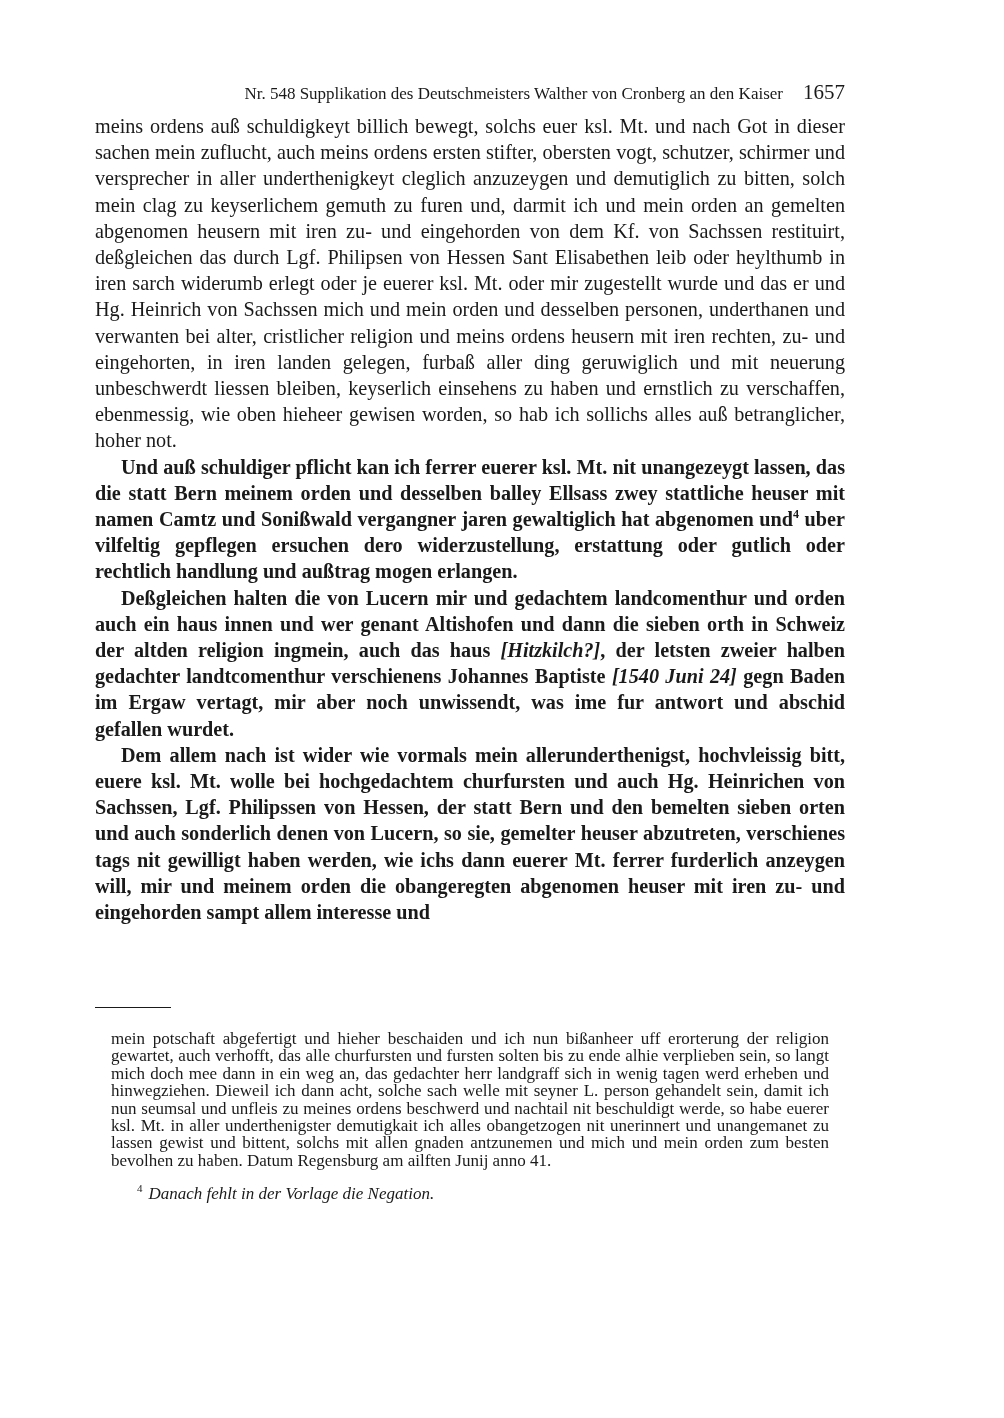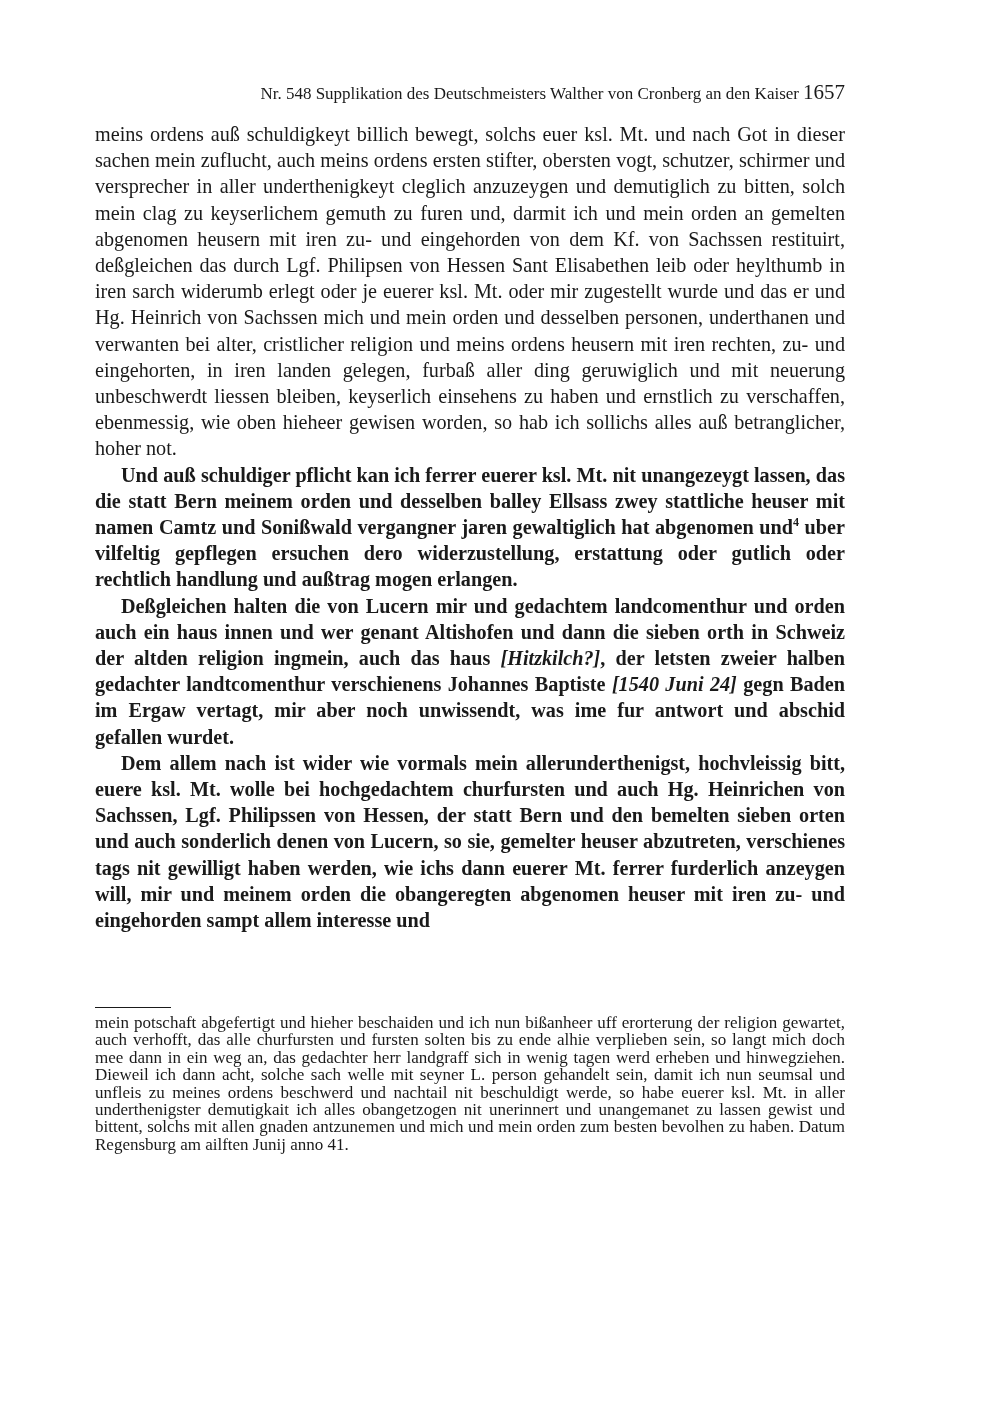--- a/index.html
+++ b/index.html
@@ -1,27 +1,27 @@
 <!DOCTYPE html>
 <html><head>
 <meta charset="utf-8">
 <style>
   html, body { margin: 0; padding: 0; background: #ffffff; }
   body { width: 1004px; height: 1418px; position: relative; overflow: hidden; color: #1a1a1a; }
   .page { position: absolute; left: 95px; top: 0; width: 750px; font-family: "Liberation Serif", "DejaVu Serif", serif; }
   .running-head { position: absolute; top: 80px; left: 0; width: 750px; text-align: right; font-size: 17px; line-height: 24px; white-space: nowrap; }
-  .running-head .pno { font-size: 21px; margin-left: 4px; text-align: center; }
-  .main { position: absolute; top: 121px; left: 0; width: 750px; font-size: 20.2px; line-height: 26.2px; text-align: justify; hyphens: manual; }
+  .running-head .pno { font-size: 21px; margin-left: 20px; text-align: center; }
+  .main { position: absolute; top: 113px; left: 0; width: 750px; font-size: 20.2px; line-height: 26.2px; text-align: justify; hyphens: manual; }
   .main p { margin: 0; }
   .main p.indent { text-indent: 26px; font-weight: bold; }
   .main .it, .fn .it { font-style: italic; }
   sup.fnref { font-size: 12px; line-height: 0; vertical-align: 8px; }
   .rule { position: absolute; top: 1007px; left: 0; width: 76px; height: 0; border-top: 1px solid #1a1a1a; }
   .fn { position: absolute; top: 1014px; left: 0; width: 750px; font-size: 17px; line-height: 17.4px; text-align: justify; }
-  .fn p { margin: 0; }
+  .fn p { margin: 16px; }
   .fn .note { text-indent: 26px; margin-top: 2px; }
   .fn .note sup { font-size: 11px; vertical-align: 7px; line-height: 0; margin-right: 6px; }
 </style>
 </head>
 <body>
 
 <div class="page">
 
   <div class="running-head">
     <span>Nr. 548 Supplikation des Deutschmeisters Walther von Cronberg an den Kaiser</span><span class="pno">1657</span>
@@ -31,15 +31,16 @@
     <p>meins ordens auß schuldigkeyt billich bewegt, solchs euer ksl. Mt. und nach Got in dieser sachen mein zuflucht, auch meins ordens ersten stifter, obersten vogt, schutzer, schirmer und versprecher in aller underthenigkeyt cleglich anzuzeygen und demutiglich zu bitten, solch mein clag zu keyserlichem gemuth zu furen und, darmit ich und mein orden an gemelten abgenomen heusern mit iren zu- und eingehorden von dem Kf. von Sachssen restituirt, deßgleichen das durch Lgf. Philipsen von Hessen Sant Elisabethen leib oder heylthumb in iren sarch widerumb erlegt oder je euerer ksl. Mt. oder mir zugestellt wurde und das er und Hg. Heinrich von Sachssen mich und mein orden und desselben personen, underthanen und verwanten bei alter, cristlicher religion und meins ordens heusern mit iren rechten, zu- und eingehorten, in iren landen gelegen, furbaß aller ding geruwiglich und mit neuerung unbeschwerdt liessen bleiben, keyserlich einsehens zu haben und ernstlich zu verschaffen, ebenmessig, wie oben hieheer gewisen worden, so hab ich sollichs alles auß betranglicher, hoher not.</p>
     <p class="indent"><span>Und auß schuldiger pflicht kan ich ferrer euerer ksl. Mt. nit unangezeygt lassen, das die statt Bern meinem orden und desselben balley Ellsass zwey statt­liche heuser mit namen Camtz und Sonißwald vergangner jaren gewaltiglich hat abgenomen und</span><sup class="fnref">4</sup><span> uber vilfeltig gepflegen ersuchen dero widerzustellung, erstattung oder gutlich oder rechtlich handlung und außtrag mogen erlangen.</span></p>
     <p class="indent"><span>Deßgleichen halten die von Lucern mir und gedachtem landcomenthur und orden auch ein haus innen und wer genant Altishofen und dann die sieben orth in Schweiz der altden religion ingmein, auch das haus </span><span class="it">[Hitzkilch?]</span><span>, der letsten zweier halben gedachter landtcomenthur verschienens Johannes Baptiste </span><span class="it">[1540 Juni 24]</span><span> gegn Baden im Ergaw vertagt, mir aber noch unwissendt, was ime fur antwort und abschid gefallen wurdet.</span></p>
     <p class="indent">Dem allem nach ist wider wie vormals mein allerunderthenigst, hochvleissig bitt, euere ksl. Mt. wolle bei hochgedachtem churfursten und auch Hg. Heinri­chen von Sachssen, Lgf. Philipssen von Hessen, der statt Bern und den bemelten sieben orten und auch sonderlich denen von Lucern, so sie, gemelter heuser abzutreten, verschienes tags nit gewilligt haben werden, wie ichs dann euerer Mt. ferrer furderlich anzeygen will, mir und meinem orden die obangeregten abgenomen heuser mit iren zu- und eingehorden sampt allem interesse und</p>
   </div>
 
   <div class="rule"></div>
 
   <div class="fn">
     <p>mein potschaft abgefertigt und hieher beschaiden und ich nun bißanheer uff erorterung der religion gewartet, auch verhofft, das alle churfursten und fursten solten bis zu ende alhie verplieben sein, so langt mich doch mee dann in ein weg an, das gedachter herr landgraff sich in wenig tagen werd erheben und hinwegziehen. Dieweil ich dann acht, solche sach welle mit seyner L. person gehandelt sein, damit ich nun seumsal und unfleis zu meines ordens beschwerd und nachtail nit beschuldigt werde, so habe euerer ksl. Mt. in aller underthenigster demutigkait ich alles obangetzogen nit unerinnert und unangemanet zu lassen gewist und bittent, solchs mit allen gnaden antzunemen und mich und mein orden zum besten bevolhen zu haben. Datum Regensburg am ailften Junij anno 41.</p>
+    <p class="note"><sup>4</sup><span class="it">Danach fehlt in der Vorlage die Negation.</span></p>
   </div>
 
 </div>
 
 </body></html>

